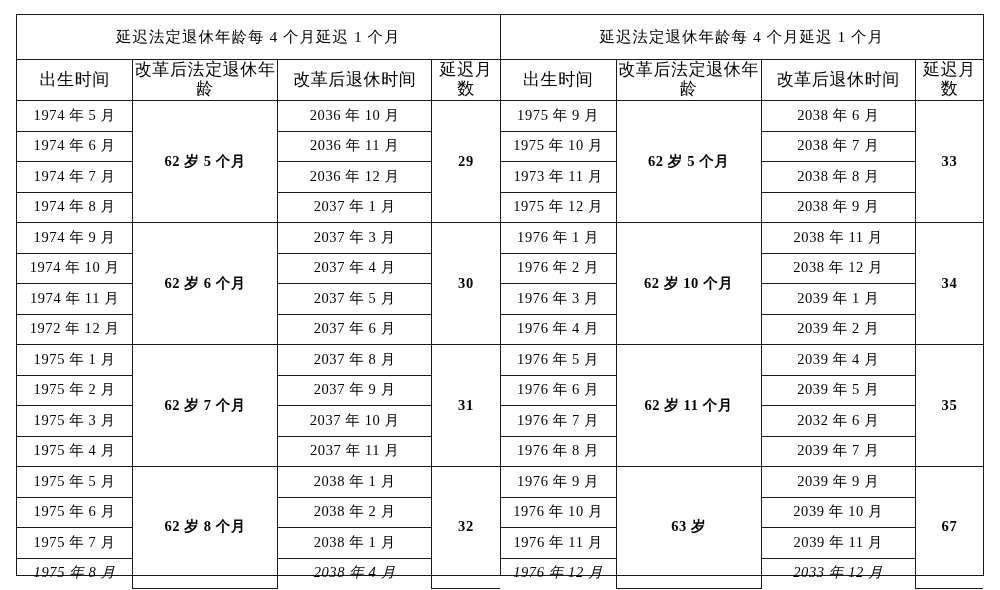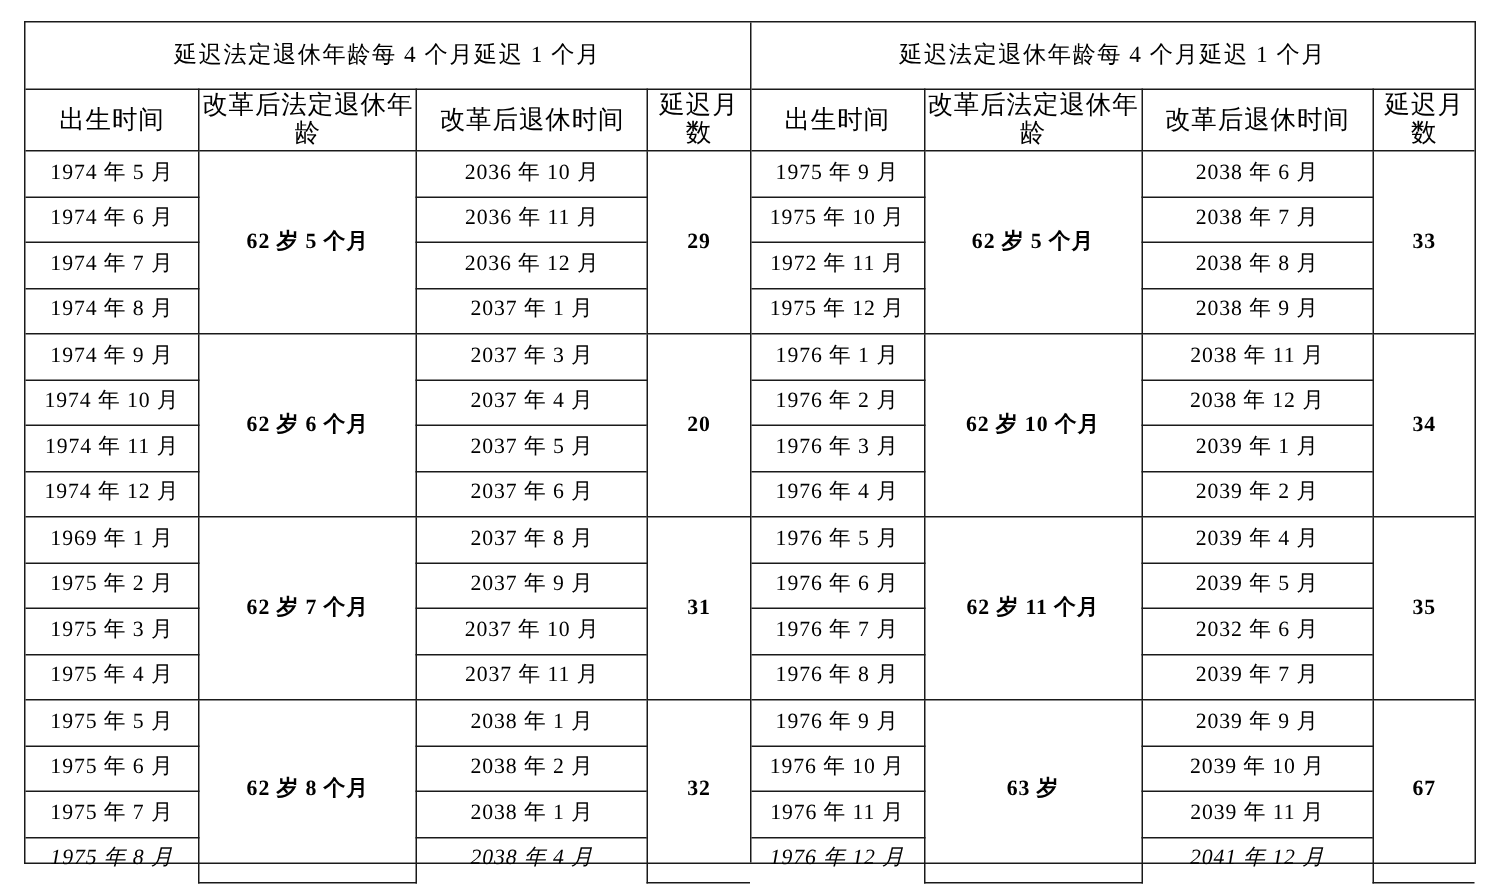--- a/index.html
+++ b/index.html
@@ -124,37 +124,37 @@
           </tr>
           <tr class="data-row">
             <td>1974 年 8 月</td>
             <td>2037 年 1 月</td>
           </tr>
 
           <tr class="data-row">
             <td>1974 年 9 月</td>
             <td class="group-cell" rowspan="4">62 岁 6 个月</td>
             <td>2037 年 3 月</td>
-            <td class="delay-cell" rowspan="4">20</td>
+            <td class="delay-cell" rowspan="4">30</td>
           </tr>
           <tr class="data-row">
             <td>1974 年 10 月</td>
             <td>2037 年 4 月</td>
           </tr>
           <tr class="data-row">
             <td>1974 年 11 月</td>
             <td>2037 年 5 月</td>
           </tr>
           <tr class="data-row">
-            <td>1974 年 12 月</td>
+            <td>1972 年 12 月</td>
             <td>2037 年 6 月</td>
           </tr>
 
           <tr class="data-row">
-            <td>1969 年 1 月</td>
+            <td>1975 年 1 月</td>
             <td class="group-cell" rowspan="4">62 岁 7 个月</td>
             <td>2037 年 8 月</td>
             <td class="delay-cell" rowspan="4">31</td>
           </tr>
           <tr class="data-row">
             <td>1975 年 2 月</td>
             <td>2037 年 9 月</td>
           </tr>
           <tr class="data-row">
             <td>1975 年 3 月</td>
@@ -211,21 +211,21 @@
             <td>1975 年 9 月</td>
             <td class="group-cell" rowspan="4">62 岁 5 个月</td>
             <td>2038 年 6 月</td>
             <td class="delay-cell" rowspan="4">33</td>
           </tr>
           <tr class="data-row">
             <td>1975 年 10 月</td>
             <td>2038 年 7 月</td>
           </tr>
           <tr class="data-row">
-            <td>1972 年 11 月</td>
+            <td>1973 年 11 月</td>
             <td>2038 年 8 月</td>
           </tr>
           <tr class="data-row">
             <td>1975 年 12 月</td>
             <td>2038 年 9 月</td>
           </tr>
 
           <tr class="data-row">
             <td>1976 年 1 月</td>
             <td class="group-cell" rowspan="4">62 岁 10 个月</td>
@@ -273,20 +273,20 @@
           <tr class="data-row">
             <td>1976 年 10 月</td>
             <td>2039 年 10 月</td>
           </tr>
           <tr class="data-row">
             <td>1976 年 11 月</td>
             <td>2039 年 11 月</td>
           </tr>
           <tr class="data-row">
             <td>1976 年 12 月</td>
-            <td>2041 年 12 月</td>
+            <td>2033 年 12 月</td>
           </tr>
         </tbody>
       </table>
     </div>
 
   </div>
 </div>
 
 </body></html>

